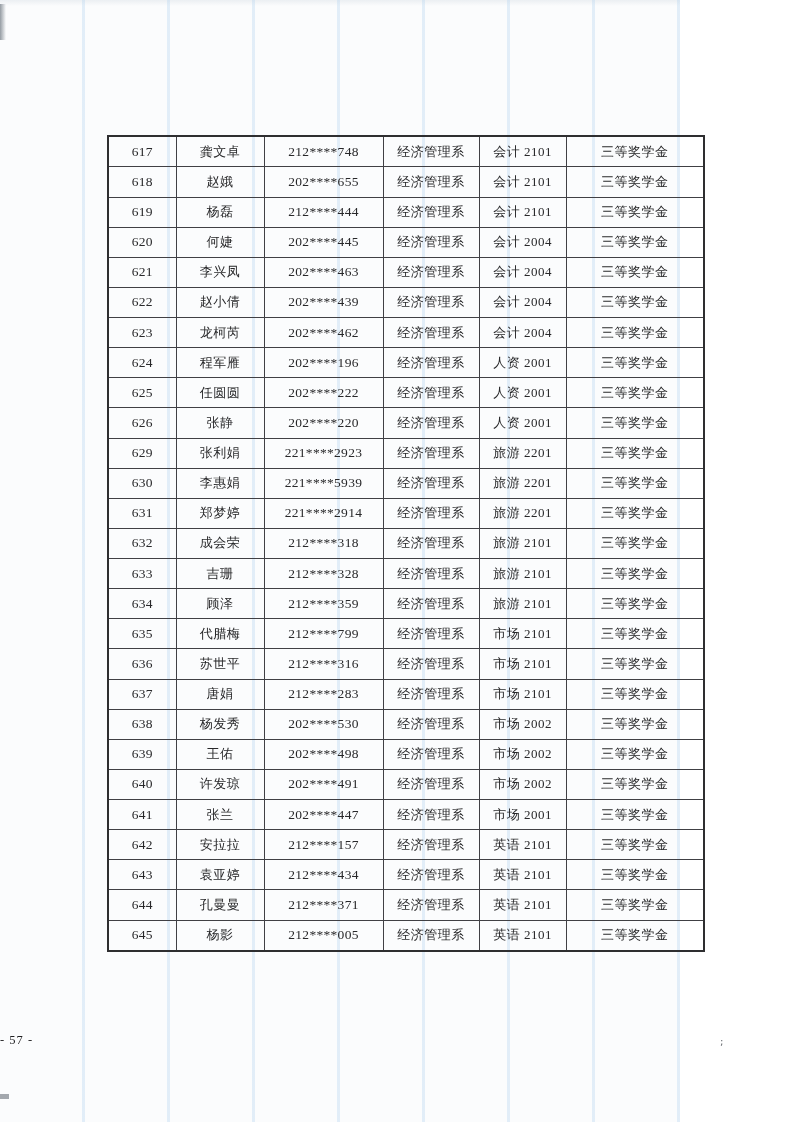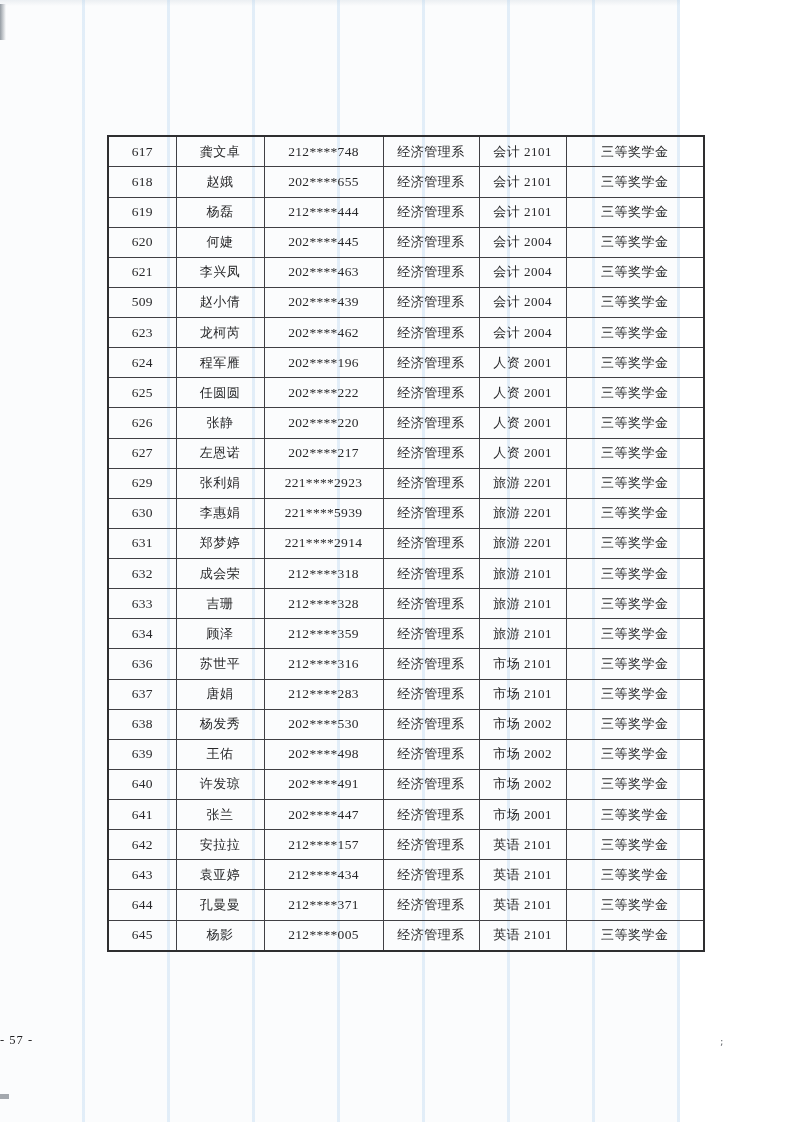--- a/index.html
+++ b/index.html
@@ -142,21 +142,21 @@
         </tr>
         <tr>
           <td class="col-index">621</td>
           <td class="col-name">李兴凤</td>
           <td class="col-student-id">202****463</td>
           <td class="col-department">经济管理系</td>
           <td class="col-class-name">会计 2004</td>
           <td class="col-award">三等奖学金</td>
         </tr>
         <tr>
-          <td class="col-index">509</td>
+          <td class="col-index">622</td>
           <td class="col-name">赵小倩</td>
           <td class="col-student-id">202****439</td>
           <td class="col-department">经济管理系</td>
           <td class="col-class-name">会计 2004</td>
           <td class="col-award">三等奖学金</td>
         </tr>
         <tr>
           <td class="col-index">623</td>
           <td class="col-name">龙柯芮</td>
           <td class="col-student-id">202****462</td>
@@ -182,28 +182,20 @@
         </tr>
         <tr>
           <td class="col-index">626</td>
           <td class="col-name">张静</td>
           <td class="col-student-id">202****220</td>
           <td class="col-department">经济管理系</td>
           <td class="col-class-name">人资 2001</td>
           <td class="col-award">三等奖学金</td>
         </tr>
         <tr>
-          <td class="col-index">627</td>
-          <td class="col-name">左恩诺</td>
-          <td class="col-student-id">202****217</td>
-          <td class="col-department">经济管理系</td>
-          <td class="col-class-name">人资 2001</td>
-          <td class="col-award">三等奖学金</td>
-        </tr>
-        <tr>
           <td class="col-index">629</td>
           <td class="col-name">张利娟</td>
           <td class="col-student-id">221****2923</td>
           <td class="col-department">经济管理系</td>
           <td class="col-class-name">旅游 2201</td>
           <td class="col-award">三等奖学金</td>
         </tr>
         <tr>
           <td class="col-index">630</td>
           <td class="col-name">李惠娟</td>
@@ -238,20 +230,28 @@
         </tr>
         <tr>
           <td class="col-index">634</td>
           <td class="col-name">顾泽</td>
           <td class="col-student-id">212****359</td>
           <td class="col-department">经济管理系</td>
           <td class="col-class-name">旅游 2101</td>
           <td class="col-award">三等奖学金</td>
         </tr>
         <tr>
+          <td class="col-index">635</td>
+          <td class="col-name">代腊梅</td>
+          <td class="col-student-id">212****799</td>
+          <td class="col-department">经济管理系</td>
+          <td class="col-class-name">市场 2101</td>
+          <td class="col-award">三等奖学金</td>
+        </tr>
+        <tr>
           <td class="col-index">636</td>
           <td class="col-name">苏世平</td>
           <td class="col-student-id">212****316</td>
           <td class="col-department">经济管理系</td>
           <td class="col-class-name">市场 2101</td>
           <td class="col-award">三等奖学金</td>
         </tr>
         <tr>
           <td class="col-index">637</td>
           <td class="col-name">唐娟</td>

